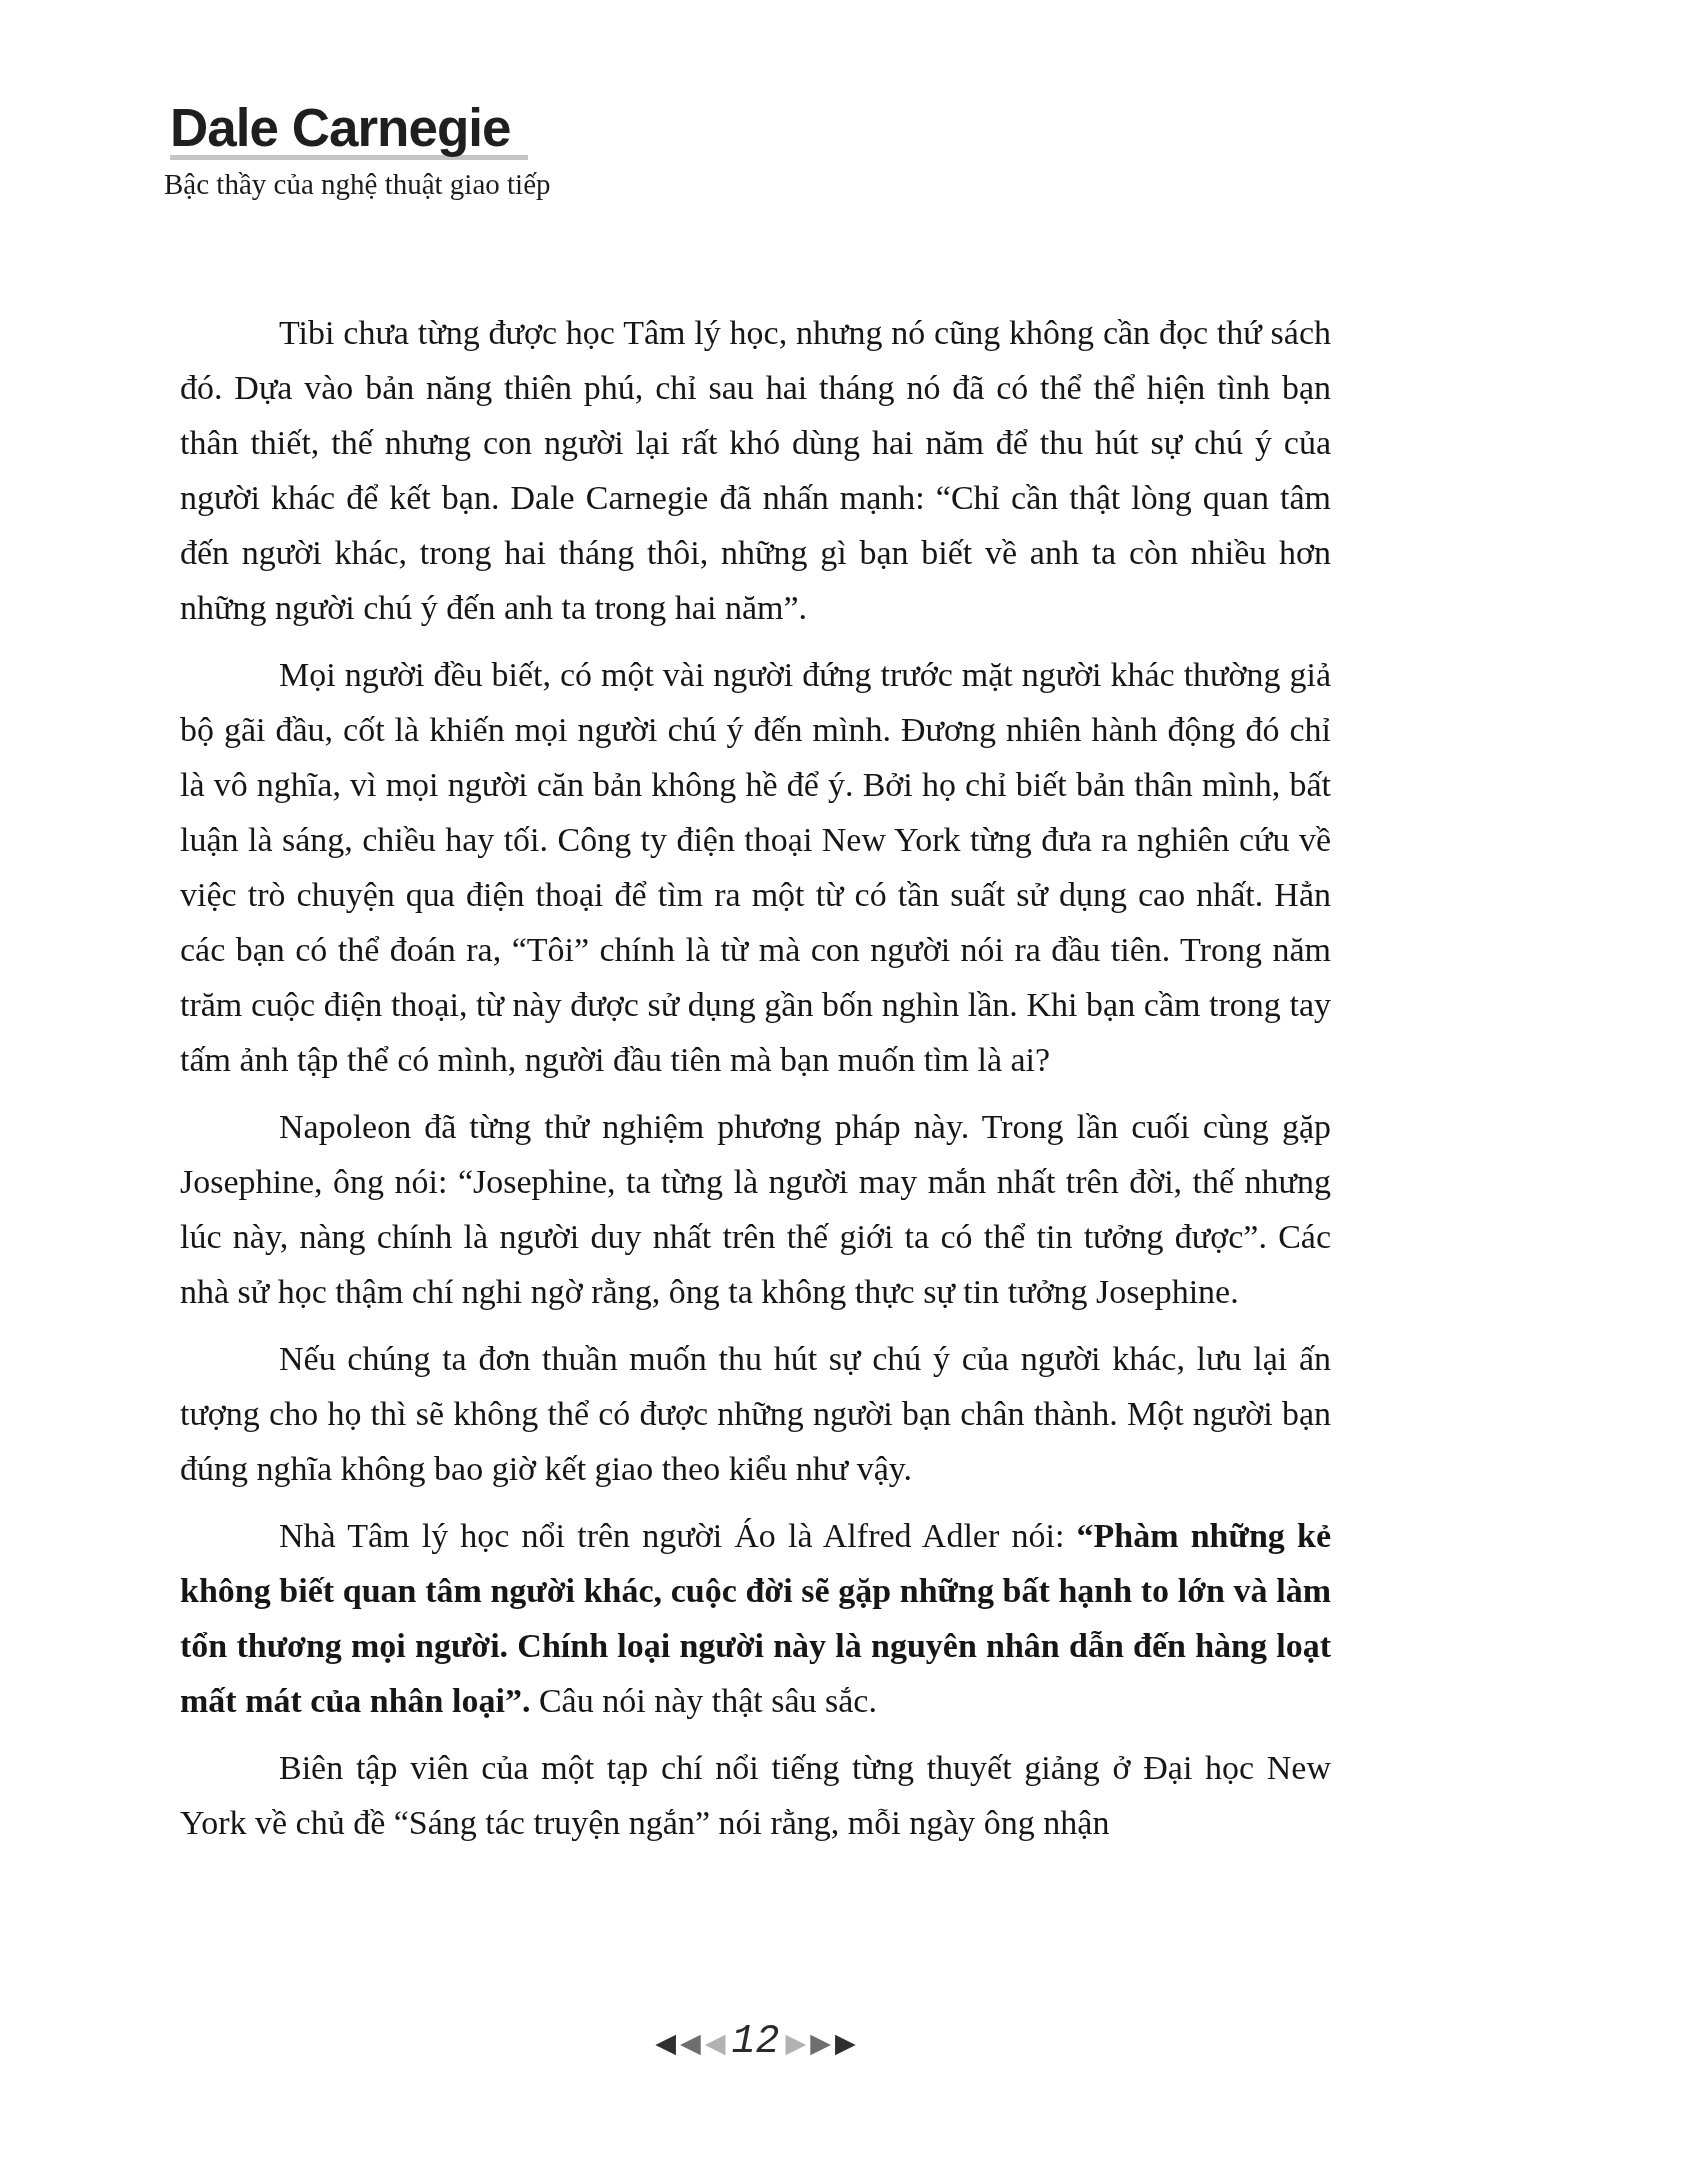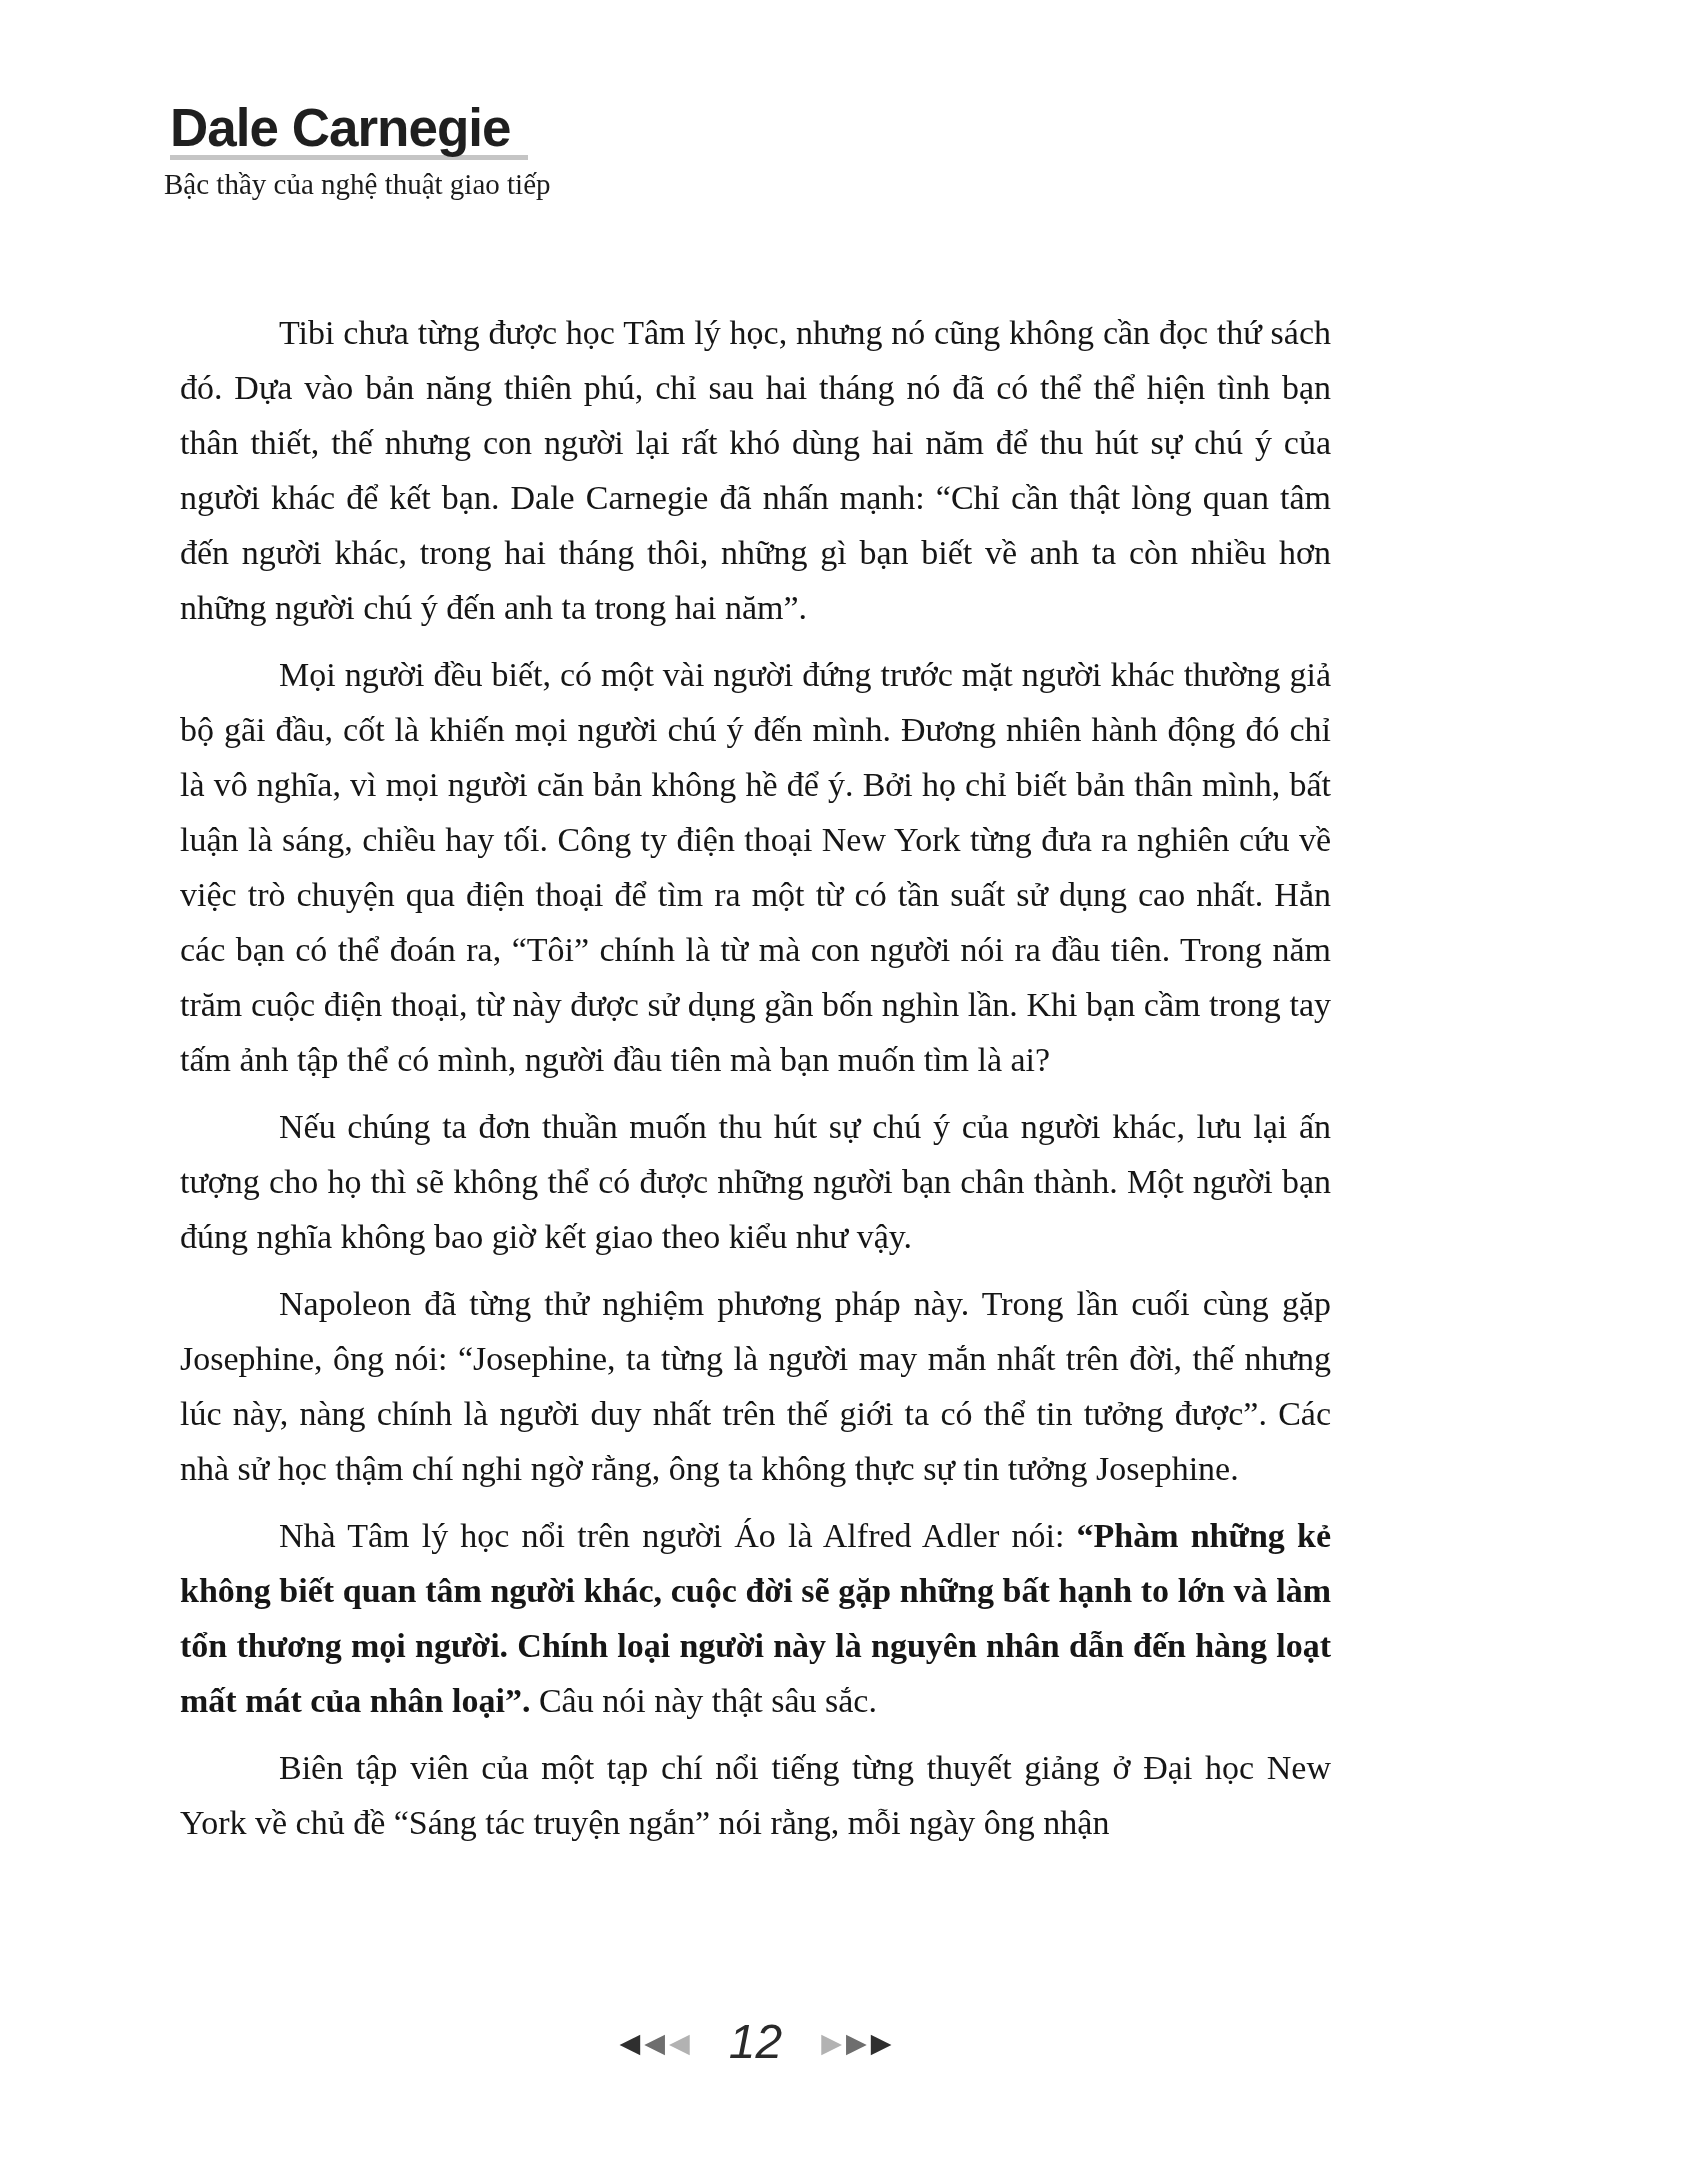--- a/index.html
+++ b/index.html
@@ -39,41 +39,41 @@
   
   .footer{
     position:absolute;left:168px;top:2020px;width:1175px;
     display:flex;align-items:center;justify-content:center;
   }
   .footer .arrow{
     font-family:"DejaVu Sans",sans-serif;
     font-size:27px;line-height:27px;margin:0 2px;
   }
   .footer .page-number{
-    font-style:italic;font-size:48px;line-height:44px;
-    color:#2a2a2a;margin:0 37px;
-    font-family:Liberation Sans, sans-serif;
+    font-style:italic;font-size:40px;line-height:44px;
+    color:#2a2a2a;margin:0 4px;
+    font-family:Liberation Mono, monospace;
   }
 </style>
 </head>
 <body>
 
 <div id="page">
 
   <div class="brand-title">Dale Carnegie</div>
 
   <div class="brand-underline"></div>
 
   <div class="brand-subtitle">Bậc thầy của nghệ thuật giao tiếp</div>
 
   <div class="body-text">
       <p class="para"><span class="normal">Tibi chưa từng được học Tâm lý học, nhưng nó cũng không cần đọc thứ sách đó. Dựa vào bản năng thiên phú, chỉ sau hai tháng nó đã có thể thể hiện tình bạn thân thiết, thế nhưng con người lại rất khó dùng hai năm để thu hút sự chú ý của người khác để kết bạn. Dale Carnegie đã nhấn mạnh: “Chỉ cần thật lòng quan tâm đến người khác, trong hai tháng thôi, những gì bạn biết về anh ta còn nhiều hơn những người chú ý đến anh ta trong hai năm”.</span></p>
       <p class="para"><span class="normal">Mọi người đều biết, có một vài người đứng trước mặt người khác thường giả bộ gãi đầu, cốt là khiến mọi người chú ý đến mình. Đương nhiên hành động đó chỉ là vô nghĩa, vì mọi người căn bản không hề để ý. Bởi họ chỉ biết bản thân mình, bất luận là sáng, chiều hay tối. Công ty điện thoại New York từng đưa ra nghiên cứu về việc trò chuyện qua điện thoại để tìm ra một từ có tần suất sử dụng cao nhất. Hẳn các bạn có thể đoán ra, “Tôi” chính là từ mà con người nói ra đầu tiên. Trong năm trăm cuộc điện thoại, từ này được sử dụng gần bốn nghìn lần. Khi bạn cầm trong tay tấm ảnh tập thể có mình, người đầu tiên mà bạn muốn tìm là ai?</span></p>
+      <p class="para"><span class="normal">Napoleon đã từng thử nghiệm phương pháp này. Trong lần cuối cùng gặp Josephine, ông nói: “Josephine, ta từng là người may mắn nhất trên đời, thế nhưng lúc này, nàng chính là người duy nhất trên thế giới ta có thể tin tưởng được”. Các nhà sử học thậm chí nghi ngờ rằng, ông ta không thực sự tin tưởng Josephine.</span></p>
       <p class="para"><span class="normal">Nếu chúng ta đơn thuần muốn thu hút sự chú ý của người khác, lưu lại ấn tượng cho họ thì sẽ không thể có được những người bạn chân thành. Một người bạn đúng nghĩa không bao giờ kết giao theo kiểu như vậy.</span></p>
-      <p class="para"><span class="normal">Napoleon đã từng thử nghiệm phương pháp này. Trong lần cuối cùng gặp Josephine, ông nói: “Josephine, ta từng là người may mắn nhất trên đời, thế nhưng lúc này, nàng chính là người duy nhất trên thế giới ta có thể tin tưởng được”. Các nhà sử học thậm chí nghi ngờ rằng, ông ta không thực sự tin tưởng Josephine.</span></p>
       <p class="para"><span class="normal">Nhà Tâm lý học nổi trên người Áo là Alfred Adler nói: </span><span class="bold-italic">“Phàm những kẻ không biết quan tâm người khác, cuộc đời sẽ gặp những bất hạnh to lớn và làm tổn thương mọi người. Chính loại người này là nguyên nhân dẫn đến hàng loạt mất mát của nhân loại”.</span><span class="normal"> Câu nói này thật sâu sắc.</span></p>
       <p class="para"><span class="normal">Biên tập viên của một tạp chí nổi tiếng từng thuyết giảng ở Đại học New York về chủ đề “Sáng tác truyện ngắn” nói rằng, mỗi ngày ông nhận</span></p>
     </div>
 
   <div class="footer">
     <span><span class="arrow" style="color: rgb(47, 47, 47);">◀</span><span class="arrow" style="color: rgb(110, 110, 110);">◀</span><span class="arrow" style="color: rgb(178, 178, 178);">◀</span></span>
     <span class="page-number">12</span>
     <span><span class="arrow" style="color: rgb(178, 178, 178);">▶</span><span class="arrow" style="color: rgb(110, 110, 110);">▶</span><span class="arrow" style="color: rgb(47, 47, 47);">▶</span></span>
   </div>
 

